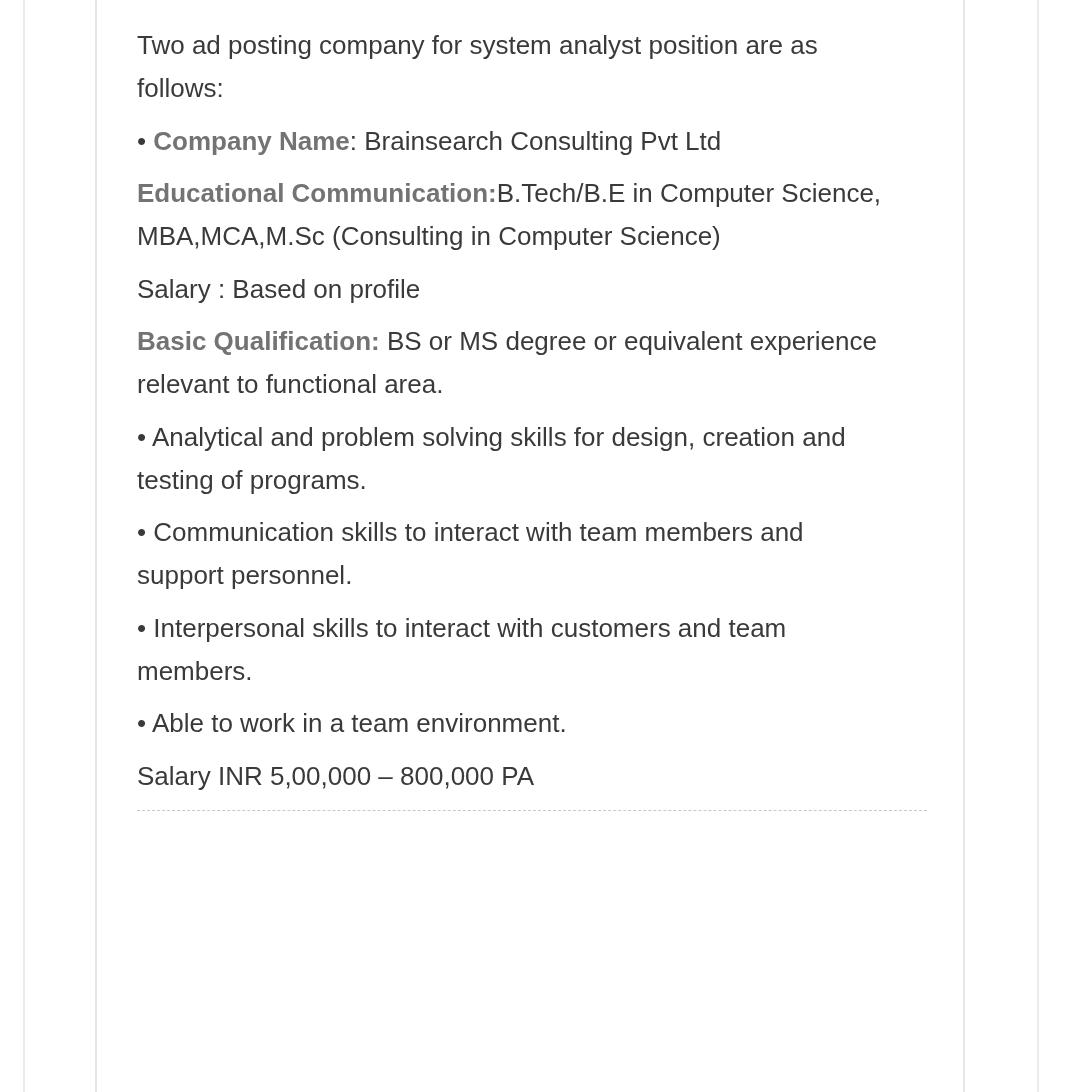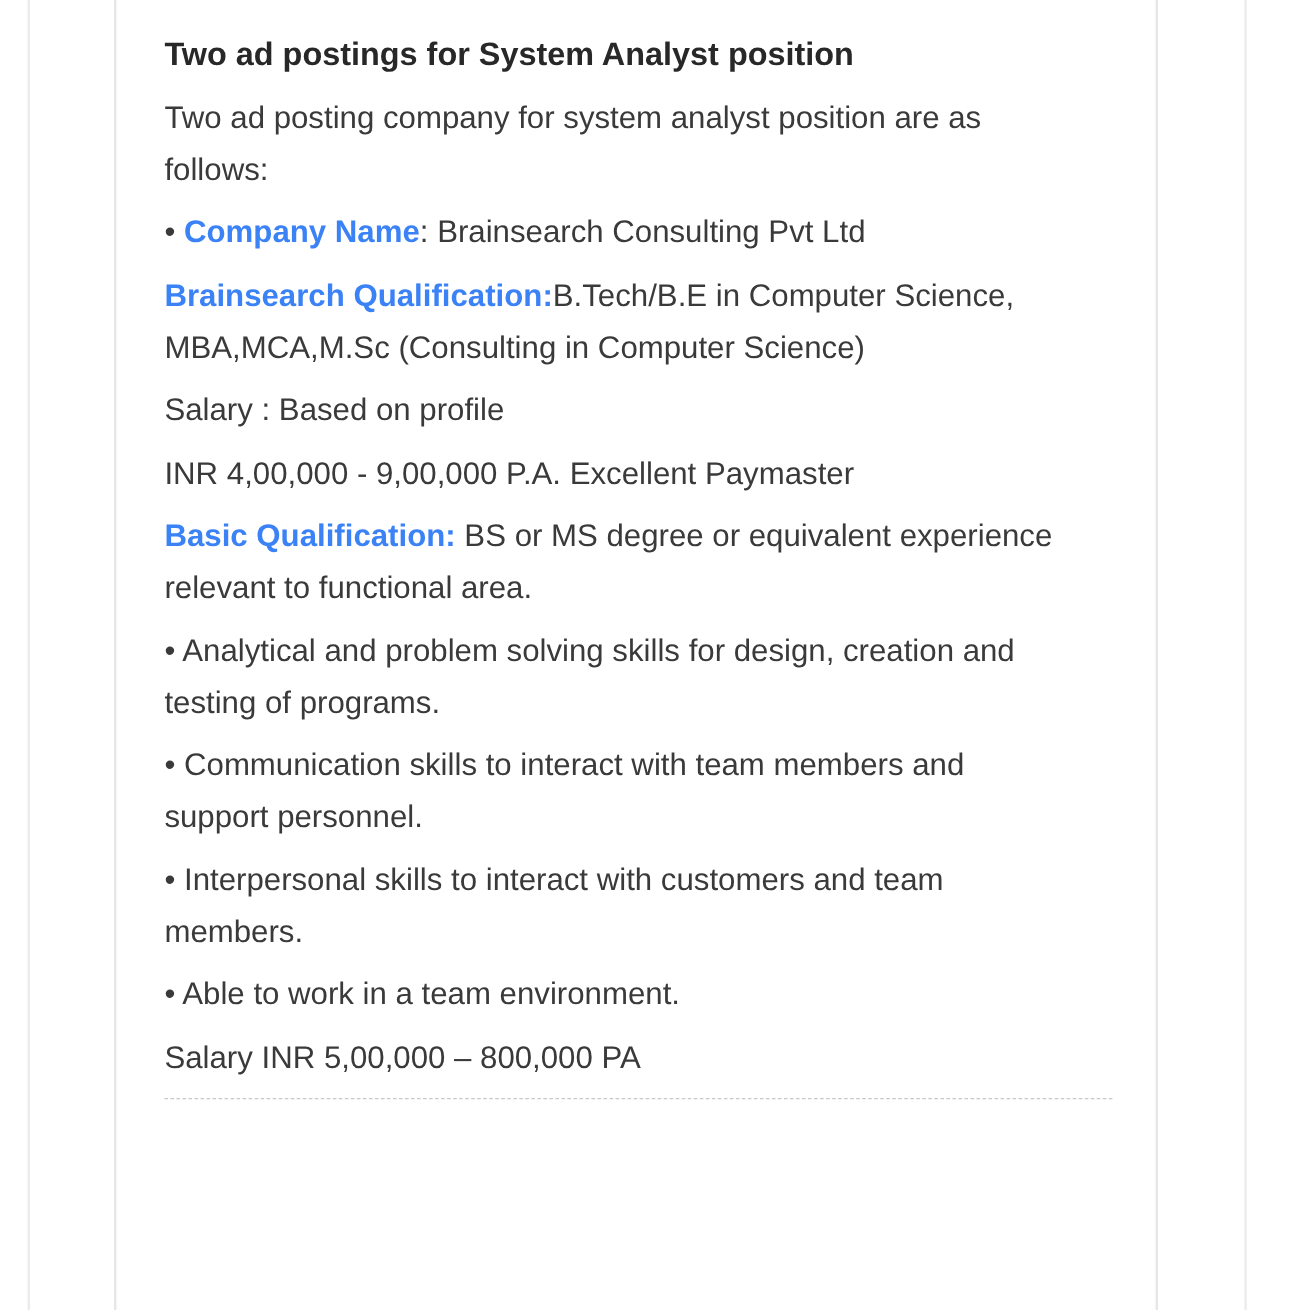--- a/index.html
+++ b/index.html
@@ -42,51 +42,49 @@
   .para {
     font-size: 26px;
     font-weight: 400;
     line-height: 43px;
     margin: 0 0 9.5px 0;
     color: #3a3a3a;
     white-space: pre-wrap;
   }
   .para .b {
     font-weight: 700;
-    color: #3b82f6;
+    color: #737373;
   }
   .divider {
     margin-top: 12px;
     width: 790px;
     height: 0;
     border-top: 1.5px dashed #c8c8c8;
   }
 </style>
 </head>
 <body>
 
 <div class="vline outer-left"></div>
 <div class="vline inner-left"></div>
 <div class="vline inner-right"></div>
 <div class="vline outer-right"></div>
 
 <div class="content">
-  <h2 class="title">Two ad postings for System Analyst position</h2>
 
   <p class="para"><span>Two ad posting company for system analyst position are as
 follows:</span></p>
 
   <p class="para"><span>• </span><span class="b">Company Name</span><span>: Brainsearch Consulting Pvt Ltd</span></p>
 
-  <p class="para"><span class="b">Brainsearch Qualification:</span><span>B.Tech/B.E in Computer Science,
+  <p class="para"><span class="b">Educational Communication:</span><span>B.Tech/B.E in Computer Science,
 MBA,MCA,M.Sc (Consulting in Computer Science)</span></p>
 
   <p class="para"><span>Salary : Based on profile</span></p>
 
-  <p class="para"><span>INR 4,00,000 - 9,00,000 P.A. Excellent Paymaster</span></p>
 
 
   <p class="para"><span class="b">Basic Qualification:</span><span> BS or MS degree or equivalent experience
 relevant to functional area.</span></p>
 
 
 
   <p class="para"><span>• Analytical and problem solving skills for design, creation and
 testing of programs.</span></p>
 

